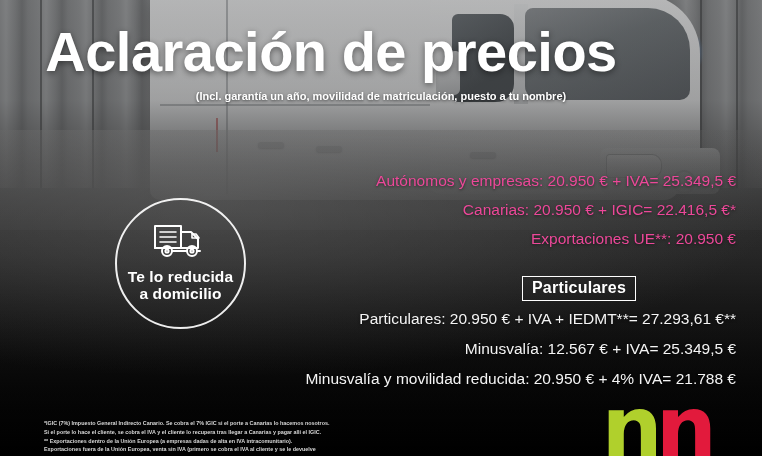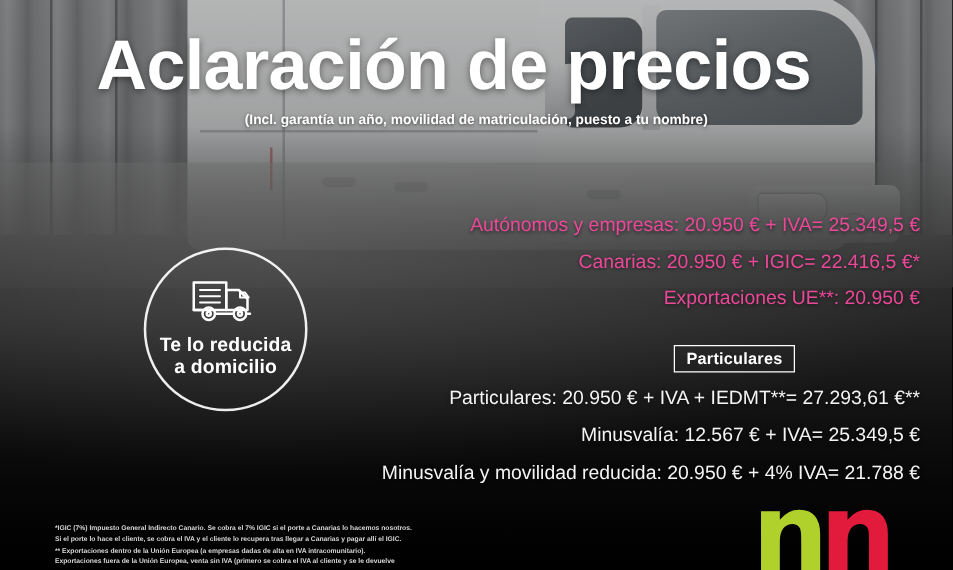--- a/index.html
+++ b/index.html
@@ -168,21 +168,20 @@
     position: absolute;
     left: 0; top: 24px;
     width: 662px;
     text-align: center;
     color: #ffffff;
     font-size: 56px;
     font-weight: bold;
     letter-spacing: -0.5px;
     line-height: 1.0;
     text-shadow: 0 2px 6px rgba(0,0,0,0.45);
-    padding-left: 32px;
   }
   .subtitle {
     position: absolute;
     left: 0; top: 90px;
     width: 762px;
     text-align: center;
     color: #ffffff;
     font-size: 11px;
     font-weight: bold;
     text-shadow: 0 1px 3px rgba(0,0,0,0.6);
@@ -227,21 +226,21 @@
   .particulares-box-wrap {
     position: absolute;
     right: 26px; top: 276px;
     width: 640px;
     text-align: right;
   }
   .particulares-box {
     display: inline-block;
     border: 1px solid #ffffff;
     color: #ffffff;
-    font-size: 13px;
+    font-size: 16px;
     font-weight: bold;
     padding: 2px 9px 3px 9px;
     margin-right: 100px;
     letter-spacing: 0.2px;
   }
   .prices-bottom {
     position: absolute;
     right: 26px; top: 304px;
     width: 700px;
     text-align: right;

